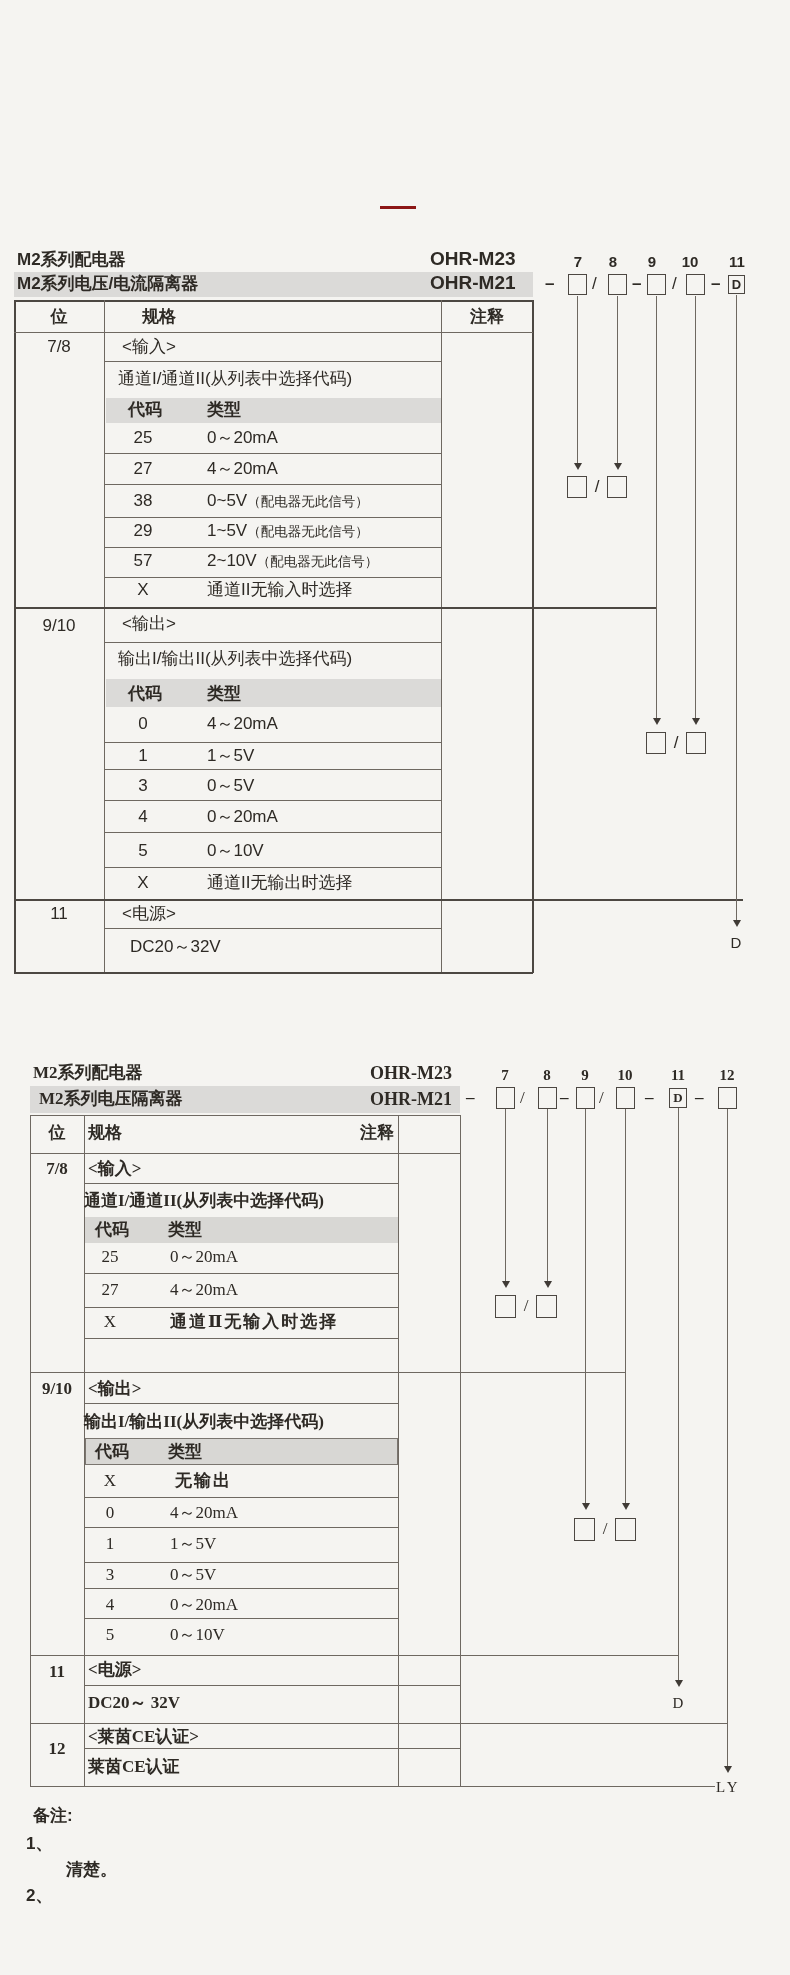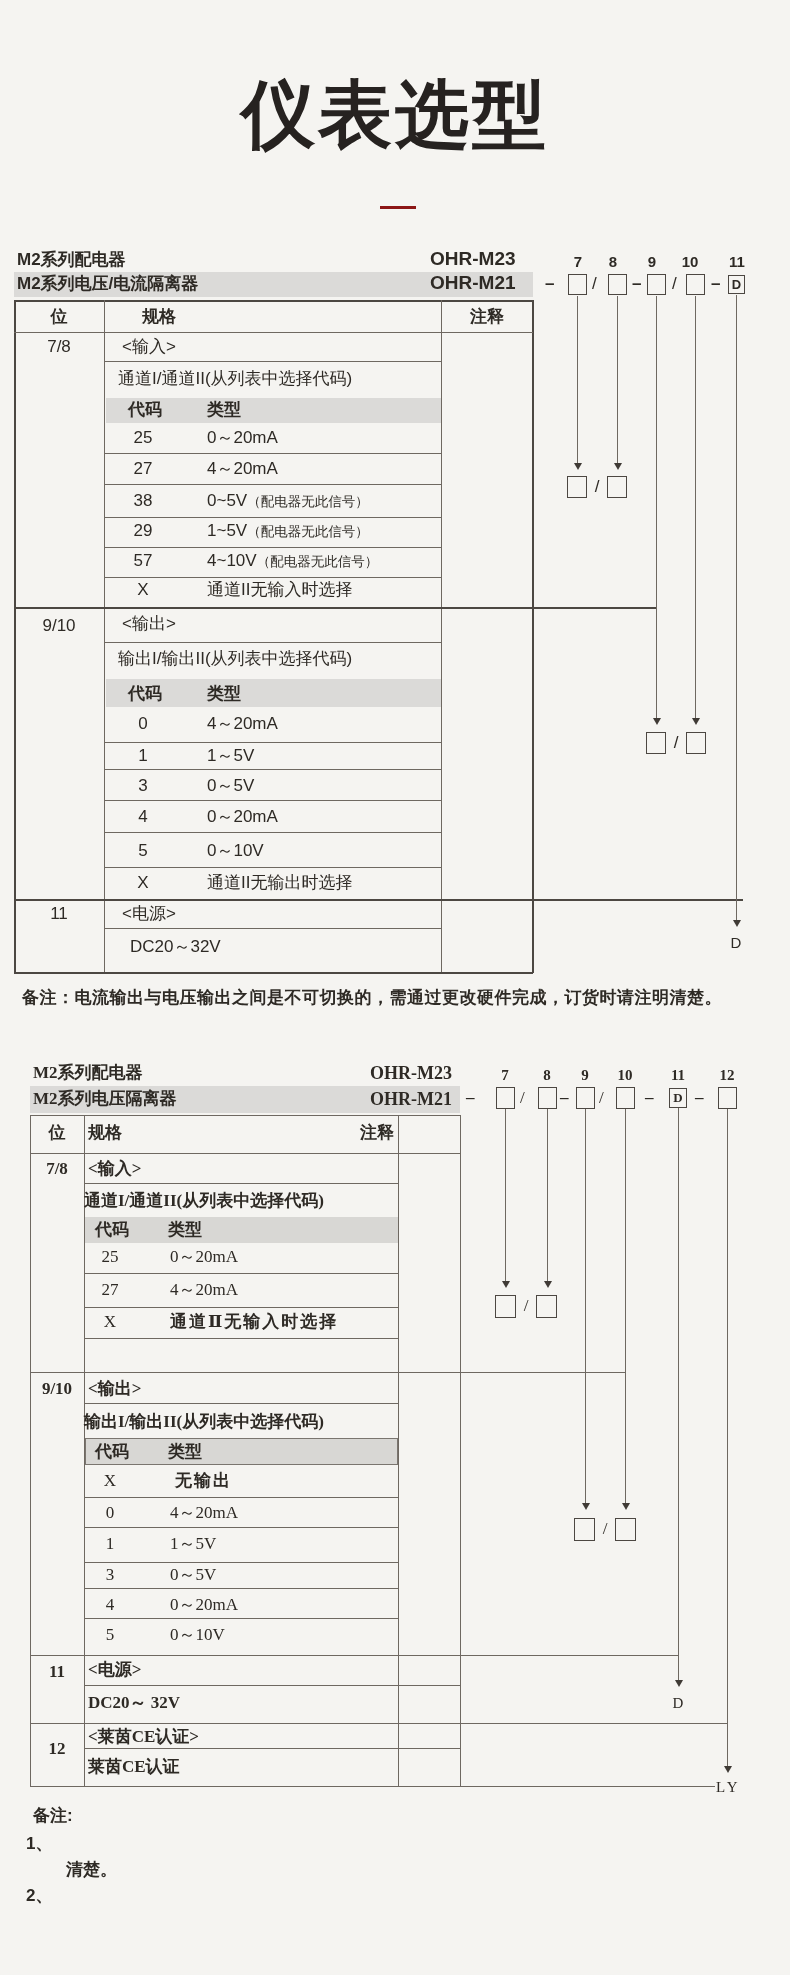--- a/index.html
+++ b/index.html
@@ -24,21 +24,20 @@
   .title{position:absolute;left:0;top:75px;width:790px;text-align:center;
          font-size:74px;line-height:80px;font-weight:900;letter-spacing:3px;color:#262220}
   .dash{position:absolute;left:380px;top:206px;width:36px;height:3px;background:#8c1616}
   .mono-d{font-size:13px;line-height:17px}
 </style>
 </head>
 <body>
 
 <div class="page">
 
-  <div class="title">仪表选型</div>
   <div class="dash"></div>
 
   <div class="sec">
 
     <div class="t b" style="left:17px;top:249px">M2系列配电器</div>
     <div class="band" style="left:14px;top:272px;width:519px;height:25px"></div>
     <div class="t b" style="left:17px;top:273px">M2系列电压/电流隔离器</div>
     <div class="t b" style="left:430px;top:248px;font-size:19px">OHR-M23</div>
     <div class="t b" style="left:430px;top:272px;font-size:19px">OHR-M21</div>
 
@@ -96,21 +95,21 @@
 
     <div class="t c" style="left:120px;top:427px;width:46px">25</div>
     <div class="t" style="left:207px;top:427px"><span>0～20mA</span><span class="sm"></span></div>
     <div class="t c" style="left:120px;top:458px;width:46px">27</div>
     <div class="t" style="left:207px;top:458px"><span>4～20mA</span><span class="sm"></span></div>
     <div class="t c" style="left:120px;top:490px;width:46px">38</div>
     <div class="t" style="left:207px;top:490px"><span>0~5V</span><span class="sm">（配电器无此信号）</span></div>
     <div class="t c" style="left:120px;top:520px;width:46px">29</div>
     <div class="t" style="left:207px;top:520px"><span>1~5V</span><span class="sm">（配电器无此信号）</span></div>
     <div class="t c" style="left:120px;top:550px;width:46px">57</div>
-    <div class="t" style="left:207px;top:550px"><span>4~10V</span><span class="sm">（配电器无此信号）</span></div>
+    <div class="t" style="left:207px;top:550px"><span>2~10V</span><span class="sm">（配电器无此信号）</span></div>
     <div class="t c" style="left:120px;top:579px;width:46px">X</div>
     <div class="t" style="left:207px;top:579px"><span>通道II无输入时选择</span><span class="sm"></span></div>
 
     <div class="t c" style="left:14px;top:615px;width:90px">9/10</div>
     <div class="t" style="left:122px;top:613px">&lt;输出&gt;</div>
     <div class="t" style="left:118px;top:648px">输出I/输出II(从列表中选择代码)</div>
     <div class="t b" style="left:128px;top:683px">代码</div>
     <div class="t b" style="left:207px;top:683px">类型</div>
 
     <div class="t c" style="left:120px;top:713px;width:46px">0</div>
@@ -143,28 +142,27 @@
     <div class="arr" style="left:656px;top:718px"></div>
     <div class="arr" style="left:695px;top:718px"></div>
     <div class="box" style="left:646px;top:732px;width:20px;height:22px"></div>
     <div class="t c" style="left:667px;top:732px;width:18px">/</div>
     <div class="box" style="left:686px;top:732px;width:20px;height:22px"></div>
 
     <div class="vl" style="left:736px;top:295px;height:625px"></div>
     <div class="arr" style="left:736px;top:920px"></div>
     <div class="t c" style="left:727px;top:932px;width:18px;font-size:15px">D</div>
 
-    <div class="t b" style="left:22px;top:987px;letter-spacing:0.5px">备注：电流输出与电压输出之间是不可切换的，需通过更改硬件完成，订货时请注明清楚。</div>
   </div>
 
   <div class="sec srf">
 
     <div class="t b" style="left:33px;top:1062px">M2系列配电器</div>
     <div class="band" style="left:30px;top:1086px;width:430px;height:27px"></div>
-    <div class="t b" style="left:33px;top:1088px">M2系列电压隔离器</div>
+    <div class="t b" style="left:39px;top:1088px">M2系列电压隔离器</div>
     <div class="t b" style="left:370px;top:1062px;font-size:18px">OHR-M23</div>
     <div class="t b" style="left:370px;top:1088px;font-size:18px">OHR-M21</div>
 
     <div class="t b c" style="left:495px;top:1064px;width:20px;font-size:15px">7</div>
     <div class="t b c" style="left:537px;top:1064px;width:20px;font-size:15px">8</div>
     <div class="t b c" style="left:575px;top:1064px;width:20px;font-size:15px">9</div>
     <div class="t b c" style="left:615px;top:1064px;width:20px;font-size:15px">10</div>
     <div class="t b c" style="left:668px;top:1064px;width:20px;font-size:15px">11</div>
     <div class="t b c" style="left:717px;top:1064px;width:20px;font-size:15px">12</div>
 

